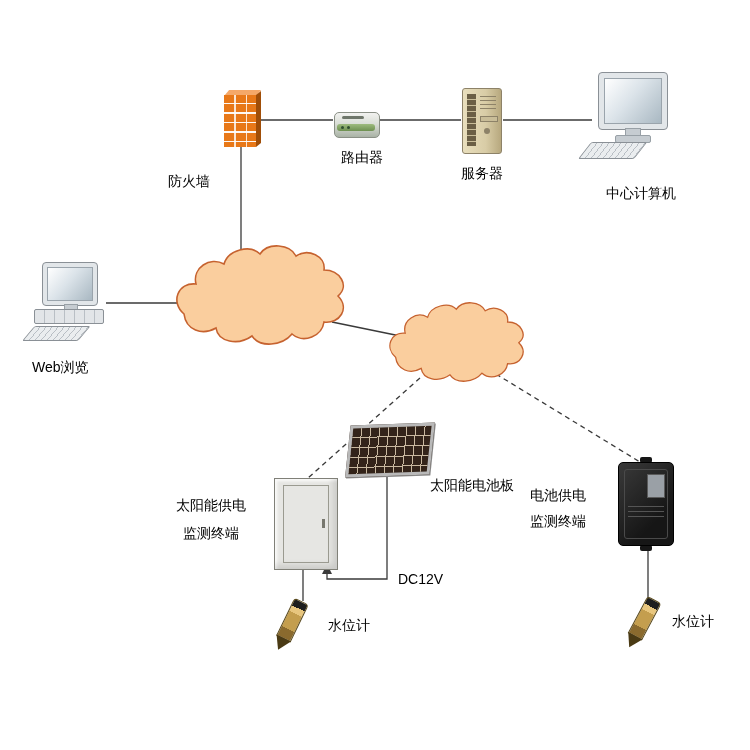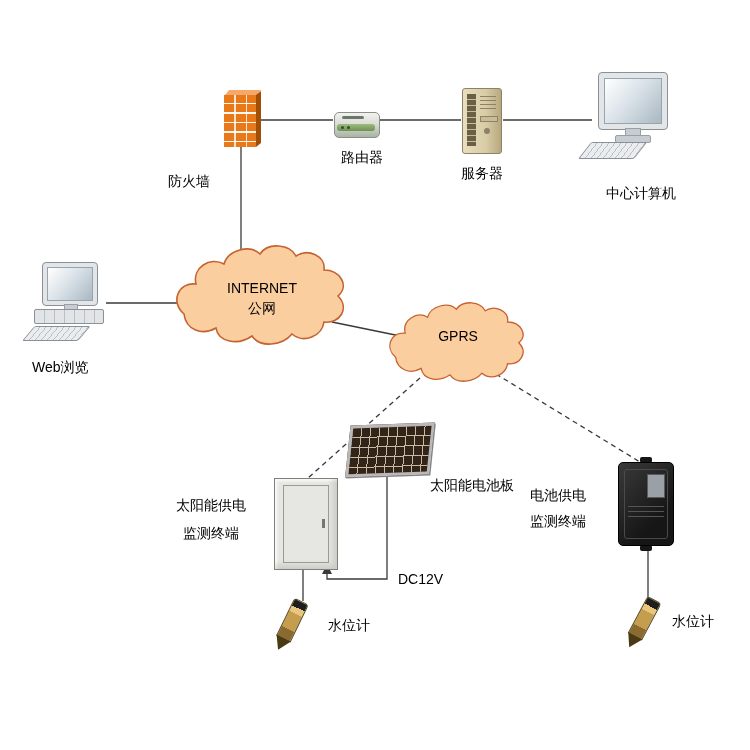--- a/index.html
+++ b/index.html
@@ -126,26 +126,21 @@
     <polyline class="wire" points="387,470 387,579 327,579 327,568"></polyline>
     <polygon points="327,564 322,574 332,574" fill="#3a3a3a"></polygon>
 
     <line class="wire" x1="303" y1="568" x2="303" y2="601"></line>
     <line class="wire" x1="648" y1="546" x2="648" y2="600"></line>
 
     <use href="#cloud" class="cloud" transform="translate(262,300)" fill="#FACE9E"></use>
     <use href="#cloud" class="cloud" transform="translate(458,346) scale(0.8)" fill="#FACE9E"></use>
   </svg>
 
-  <div class="cloud-text" style="left:192px;top:278px;width:140px;">
-    <span>INTERNET</span>
-    <span>公网</span>
-  </div>
   <div class="cloud-text" style="left:398px;top:326px;width:120px;">
-    <span>GPRS</span>
   </div>
 
   <div class="firewall">
     <div class="fw-top"></div>
     <div class="fw-side"></div>
     <div class="fw-front"></div>
   </div>
 
   <div class="router">
     <div class="shell"></div>

